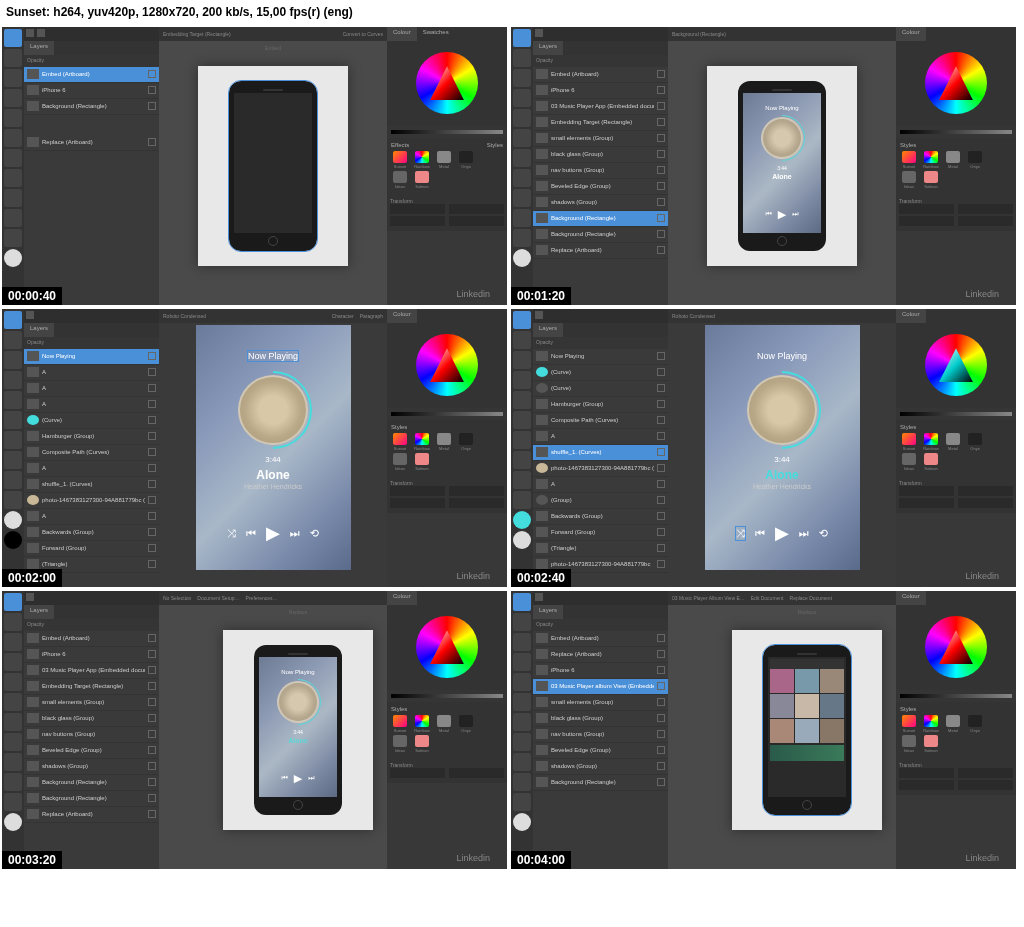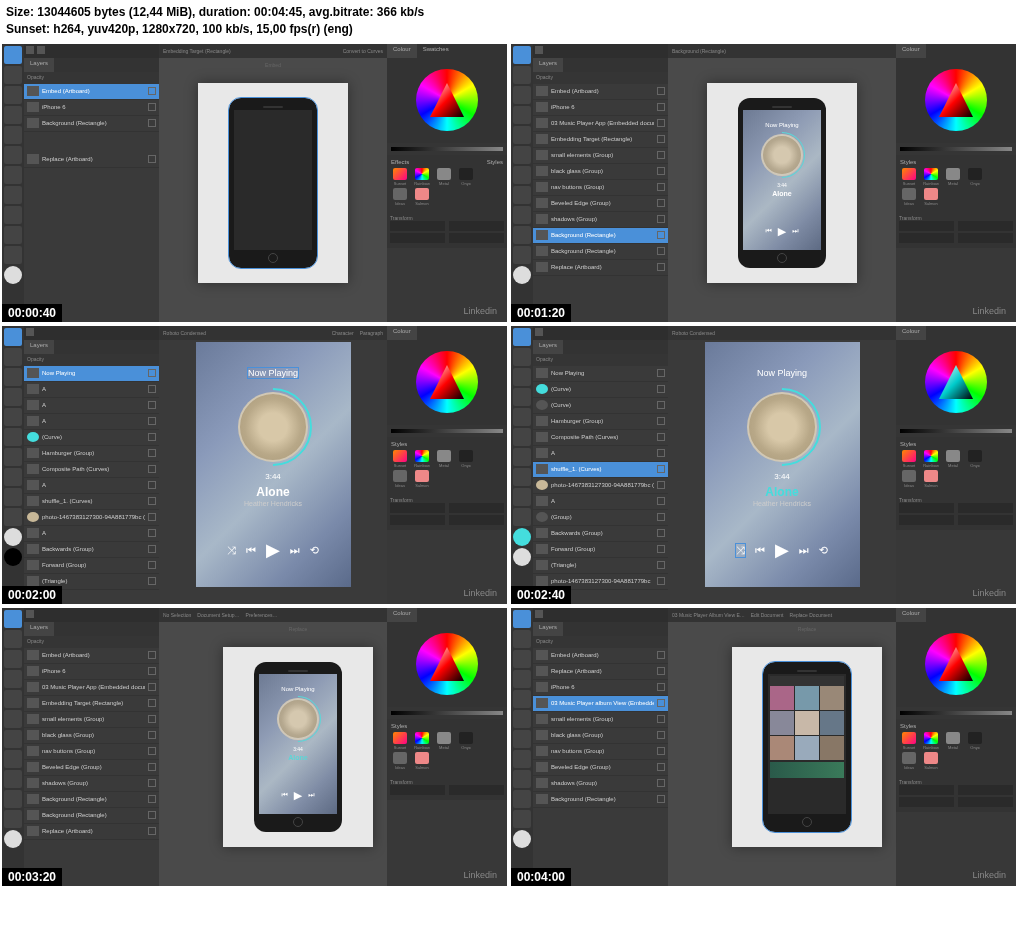--- a/index.html
+++ b/index.html
@@ -1,21 +1,21 @@
 <!DOCTYPE html>
 <html><head>
 <meta charset="utf-8">
 <style>
 * { margin:0; padding:0; box-sizing:border-box; }
 body { background:#fff; font-family:Arial,sans-serif; width:1024px; }
 .meta { padding:4px 6px; font-size:12px; font-weight:bold; line-height:1.4; color:#000; }
 .grid { display:flex; flex-wrap:wrap; gap:4px; padding:2px; }
 .thumb { position:relative; width:505px; height:278px; background:#2a2a2a; display:flex; }
 .ts { position:absolute; bottom:0; left:0; background:#000; color:#fff; font-size:12px; padding:2px 6px; font-weight:bold; }
-.watermark { position:absolute; right:10px; bottom:6px; color:#888; font-size:9px; }
+.watermark { position:absolute; right:17px; bottom:6px; color:#888; font-size:9px; }
 .toolcol { width:22px; background:#333; display:flex; flex-direction:column; gap:2px; padding:2px; }
 .tool { width:18px; height:18px; background:#444; border-radius:2px; }
 .tool.sel { background:#4a90d9; }
 .tool.wht { background:#ddd; border-radius:50%; }
 .layerpanel { width:135px; background:#383838; display:flex; flex-direction:column; }
 .tophdr { height:14px; background:#2e2e2e; display:flex; gap:3px; padding:2px; }
 .hbtn { width:8px; height:8px; background:#555; }
 .ptabs { display:flex; height:14px; background:#333; font-size:6px; color:#aaa; }
 .ptab { padding:2px 6px; }
 .ptab.act { background:#444; }
@@ -77,22 +77,21 @@
 .aghdr { height:10px; background:#333; }
 .agrow { display:flex; gap:1px; margin-bottom:1px; }
 .agi { width:24px; height:24px; background:#666; }
 .agi:nth-child(1){background:#a68;} .agi:nth-child(2){background:#79a;} .agi:nth-child(3){background:#987;}
 .agbar { height:16px; background:linear-gradient(90deg,#2a5a4a,#3a7a5a); margin-top:2px; }
 </style>
 </head>
 <body>
 
 <div class="meta">
-  <div><span>Size:</span> <span>13044605 bytes (12,44 MiB), duration: 00:04:45, avg.bitrate: 366 kb/s</span></div>
-  <div><span>Sunset:</span> <span>h264, yuv420p, 1280x720, 100 kb/s, 15,00 fps(r) (eng)</span></div>
+  <div><span>Sunset:</span> <span>h264, yuv420p, 1280x720, 200 kb/s, 15,00 fps(r) (eng)</span></div>
 </div>
 
 <div class="grid">
 
 <div class="thumb">
   <div class="toolcol">
     <div class="tool sel"></div>
     <div class="tool"></div>
         <div class="tool"></div>
         <div class="tool"></div>

